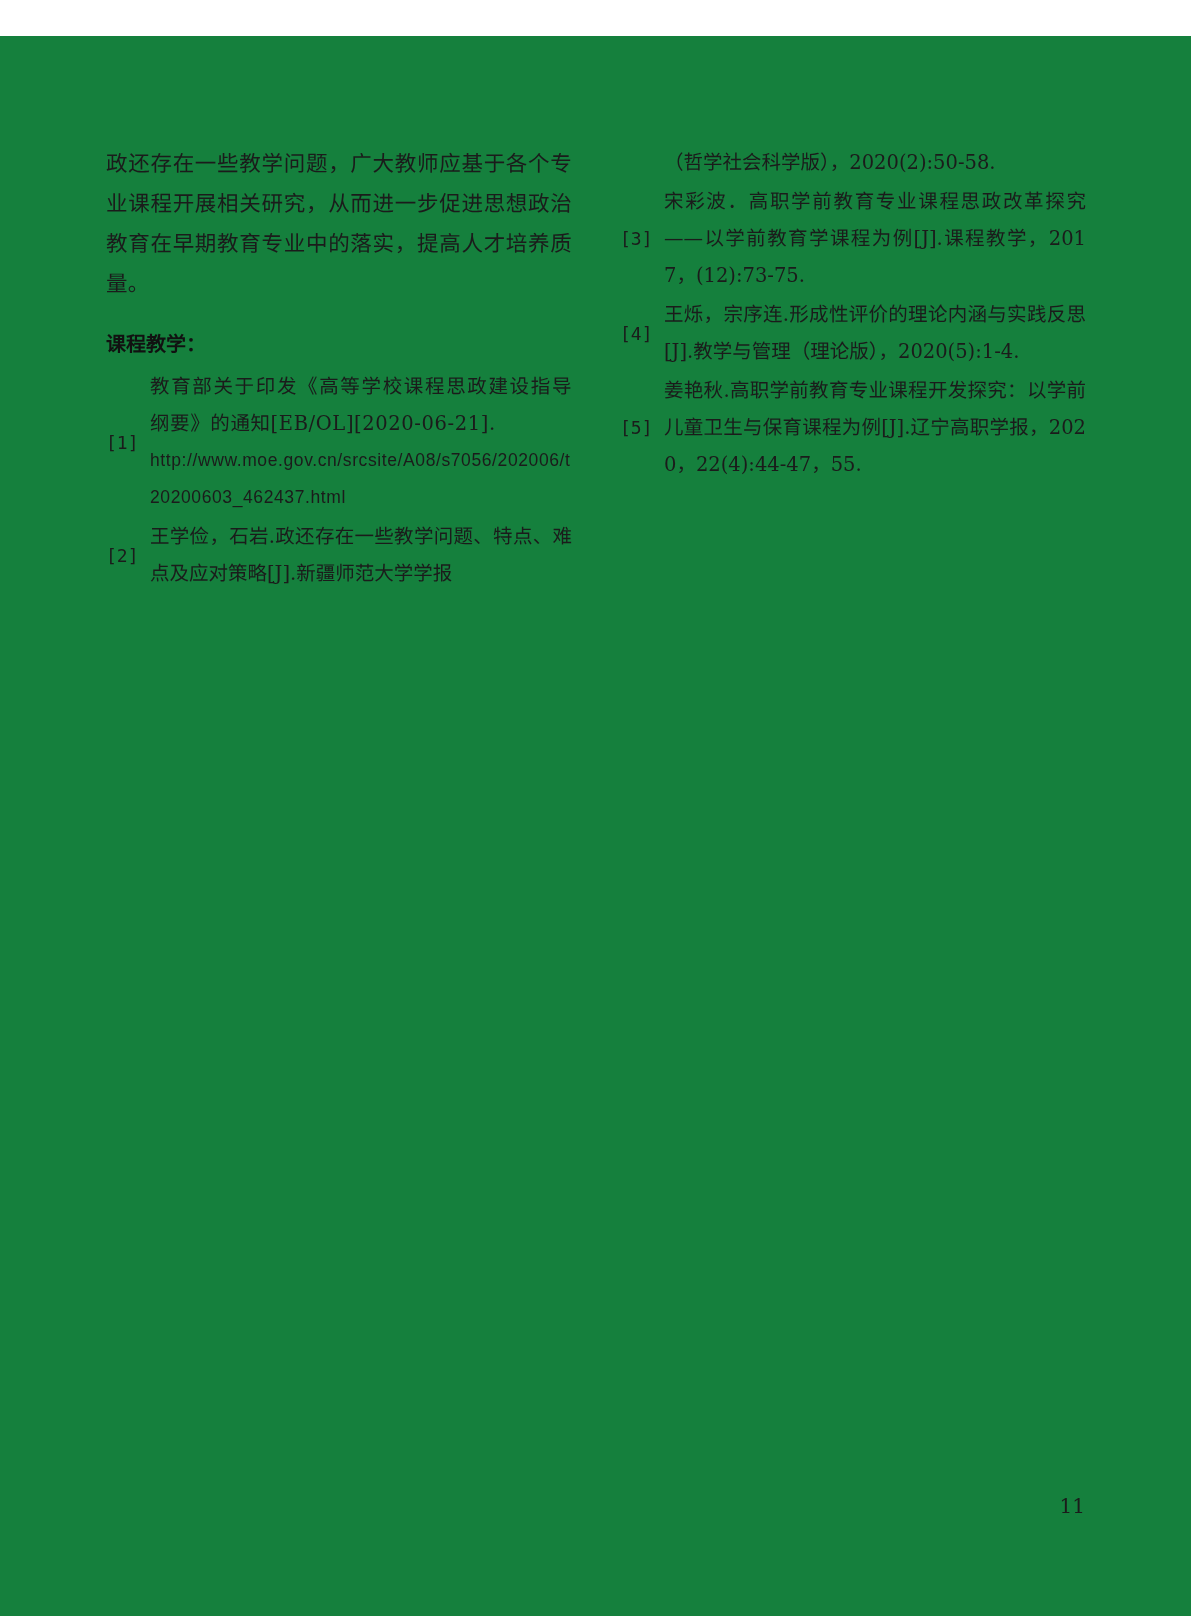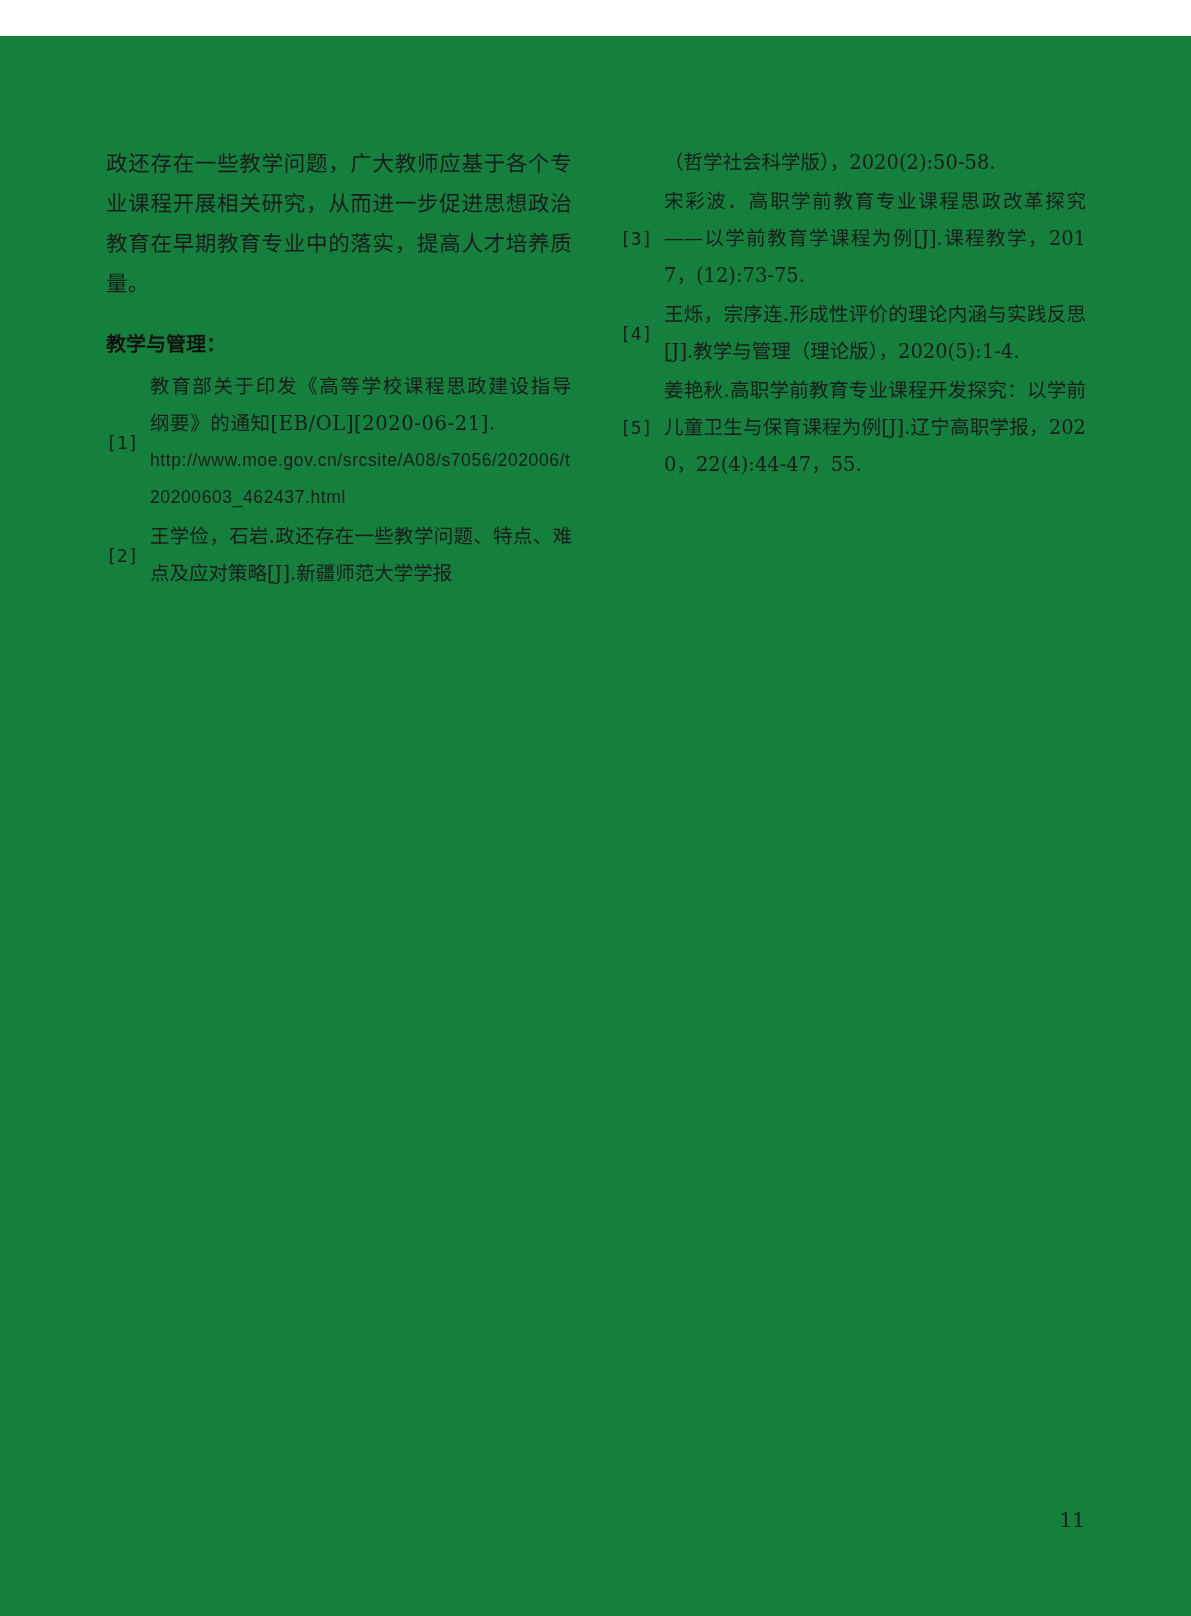--- a/index.html
+++ b/index.html
@@ -84,41 +84,41 @@
   .ref-text.mono {
     font-family: Liberation Sans, sans-serif;
     font-size: 17.5px;
   }
   .ref-text.loose {
     letter-spacing: 0.6px;
   }
   .page-number {
     position: absolute;
     right: 106px;
-    bottom: 84px;
+    bottom: 98px;
     font-family: "DejaVu Serif", "Liberation Serif", serif;
     font-size: 20px;
     color: #1b1b1b;
   }
   .hang {
     display: block;
   }
 </style>
 </head>
 <body>
 
 <div class="page">
 
   <div class="columns">
 
     <div class="col">
 
       <p class="para">政还存在一些教学问题，广大教师应基于各个专业课程开展相关研究，从而进一步促进思想政治教育在早期教育专业中的落实，提高人才培养质量。</p>
 
-      <div class="section-heading">教学与管理：</div>
+      <div class="section-heading">课程教学：</div>
 
       <ul class="ref-list">
 
         <li class="ref-item">
           <span class="ref-num">[1]</span>
           <span class="ref-text loose">
             <span class="hang">教育部关于印发《高等学校课程思政建设指导纲要》的通知[EB/OL][2020-06-21].</span>
             <span class="hang ref-text mono">http://www.moe.gov.cn/srcsite/A08/s7056/202006/t20200603_462437.html</span>
           </span>
         </li>

